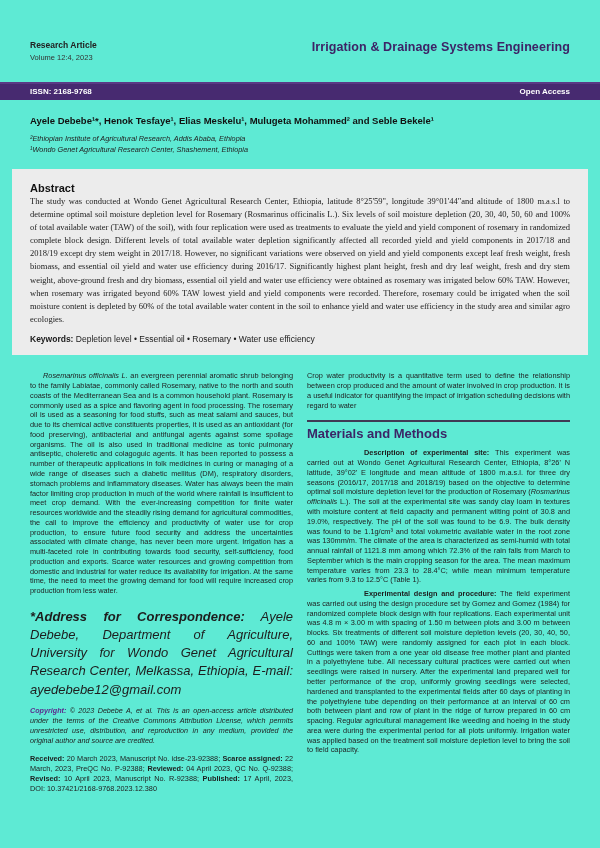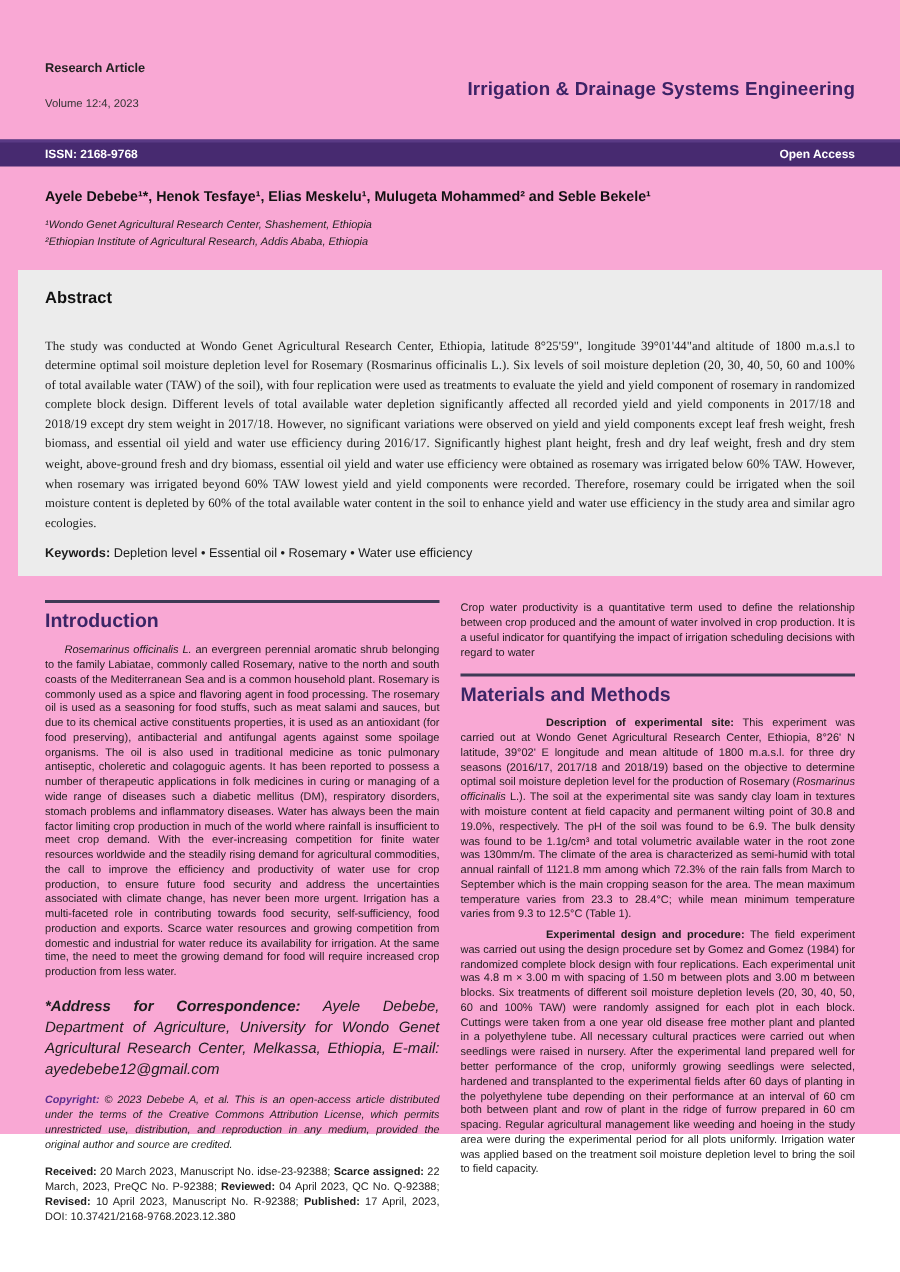--- a/index.html
+++ b/index.html
@@ -5,32 +5,32 @@
   * { margin:0; padding:0; box-sizing:border-box; }
   html,body { width:600px; }
   body {
     font-family:"Liberation Sans", sans-serif;
     background:#ffffff;
     color:#1b1b1b;
     width:600px; height:848px;
     overflow:hidden;
     position:relative;
   }
-  .page { width:600px; height:756px; background:#f9a8d4; }
+  .page { width:600px; height:848px; background:#5eead4; }
 
   
   .top-header {
     display:flex; justify-content:space-between; align-items:flex-start;
     padding:40px 30px 0 30px;
   }
   .article-type { font-size:8.5px; font-weight:bold; color:#222; }
-  .volume { font-size:7.5px; color:#333; margin-top:14px; }
+  .volume { font-size:7.5px; color:#333; margin-top:3px; }
   .journal-name {
     font-size:12.5px; font-weight:bold; color:#3d2366;
-    margin-top:12px; letter-spacing:0.1px;
+    margin-top:0; letter-spacing:0.1px;
   }
 
   
   .issn-bar {
     margin-top:20px;
     background:#472a70;
     color:#ffffff;
     display:flex; justify-content:space-between; align-items:center;
     padding:3px 30px 4px 30px;
     font-size:8px; font-weight:bold;
@@ -47,21 +47,21 @@
   
   .authors { margin:15px 30px 0 30px; font-size:9.5px; font-weight:bold; color:#111; }
   .affiliations { margin:7px 30px 0 30px; font-size:7.3px; font-style:italic; color:#222; line-height:1.55; list-style:none; }
 
   
   .abstract-block {
     margin:13px 12px 0 12px;
     background:#ececec;
     padding:13px 18px 11px 18px;
   }
-  .abstract-heading { font-size:11px; font-weight:bold; color:#111; margin-bottom:19px; }
+  .abstract-heading { font-size:11px; font-weight:bold; color:#111; margin-bottom:1px; }
   .abstract-body { font-size:8.5px; line-height:1.55; text-align:justify; color:#1b1b1b;font-family:Liberation Serif, serif; }
   .keywords-line { margin-top:8px; font-size:8.5px; color:#1b1b1b; }
   .keywords-line b { font-weight:bold; }
 
   
   .columns { display:flex; gap:14px; margin:16px 30px 0 30px; }
   .col { width:263px; }
 
   .section-heading {
     border-top:2px solid #3f3a55;
@@ -70,21 +70,21 @@
     margin-bottom:7px;
   }
   .body-text {
     font-size:7.35px; line-height:1.33; text-align:justify; color:#1d1d1d;
   }
   .body-text.indent { text-indent:13px; }
   .body-text + .body-text { margin-top:4px; }
   .lead-bold { font-weight:bold;padding-left:44px; }
   .ital { font-style:italic; }
 
-  .corr-block { margin-top:12px; font-size:10px; font-style:italic; line-height:1.4; text-align:justify; color:#1d1d1d; }
+  .corr-block { margin-top:12px; font-size:13px; font-style:italic; line-height:1.4; text-align:justify; color:#1d1d1d; }
   .corr-label { font-weight:bold; }
   .email-link { color:#1d1d1d; text-decoration:none; }
 
   .copyright-block { margin-top:7px; font-size:7.2px; font-style:italic; line-height:1.4; text-align:justify; color:#1d1d1d; }
   .copyright-label { font-weight:bold; color:#5b2d8e; }
 
   .received-block { margin-top:8px; font-size:7.3px; line-height:1.38; text-align:justify; color:#1d1d1d; }
   .received-block b { font-weight:bold; }
 
   .mm-heading { margin-top:10px; }
@@ -103,34 +103,33 @@
   </div>
 
   <div class="issn-bar">
     <span>ISSN: 2168-9768</span>
     <span>Open Access</span>
   </div>
 
 
   <div class="authors">Ayele Debebe¹*, Henok Tesfaye¹, Elias Meskelu¹, Mulugeta Mohammed² and Seble Bekele¹</div>
   <ul class="affiliations">
+    <li>²Ethiopian Institute of Agricultural Research, Addis Ababa, Ethiopia</li>
     <li>¹Wondo Genet Agricultural Research Center, Shashement, Ethiopia</li>
-    <li>²Ethiopian Institute of Agricultural Research, Addis Ababa, Ethiopia</li>
   </ul>
 
   <div class="abstract-block">
     <div class="abstract-heading">Abstract</div>
     <p class="abstract-body">The study was conducted at Wondo Genet Agricultural Research Center, Ethiopia, latitude 8°25'59", longitude 39°01'44"and altitude of 1800 m.a.s.l to determine optimal soil moisture depletion level for Rosemary (Rosmarinus officinalis L.). Six levels of soil moisture depletion (20, 30, 40, 50, 60 and 100% of total available water (TAW) of the soil), with four replication were used as treatments to evaluate the yield and yield component of rosemary in randomized complete block design. Different levels of total available water depletion significantly affected all recorded yield and yield components in 2017/18 and 2018/19 except dry stem weight in 2017/18. However, no significant variations were observed on yield and yield components except leaf fresh weight, fresh biomass, and essential oil yield and water use efficiency during 2016/17. Significantly highest plant height, fresh and dry leaf weight, fresh and dry stem weight, above-ground fresh and dry biomass, essential oil yield and water use efficiency were obtained as rosemary was irrigated below 60% TAW. However, when rosemary was irrigated beyond 60% TAW lowest yield and yield components were recorded. Therefore, rosemary could be irrigated when the soil moisture content is depleted by 60% of the total available water content in the soil to enhance yield and water use efficiency in the study area and similar agro ecologies.</p>
     <p class="keywords-line"><b>Keywords:</b> <span>Depletion level • Essential oil • Rosemary • Water use efficiency</span></p>
   </div>
 
   <div class="columns">
 
     <div class="col">
-      <h2 class="section-heading">Introduction</h2>
       <p class="body-text indent"><span class="ital">Rosemarinus officinalis L.</span><span> an evergreen perennial aromatic shrub belonging to the family Labiatae, commonly called Rosemary, native to the north and south coasts of the Mediterranean Sea and is a common household plant. Rosemary is commonly used as a spice and flavoring agent in food processing. The rosemary oil is used as a seasoning for food stuffs, such as meat salami and sauces, but due to its chemical active constituents properties, it is used as an antioxidant (for food preserving), antibacterial and antifungal agents against some spoilage organisms. The oil is also used in traditional medicine as tonic pulmonary antiseptic, choleretic and colagoguic agents. It has been reported to possess a number of therapeutic applications in folk medicines in curing or managing of a wide range of diseases such a diabetic mellitus (DM), respiratory disorders, stomach problems and inflammatory diseases. Water has always been the main factor limiting crop production in much of the world where rainfall is insufficient to meet crop demand. With the ever-increasing competition for finite water resources worldwide and the steadily rising demand for agricultural commodities, the call to improve the efficiency and productivity of water use for crop production, to ensure future food security and address the uncertainties associated with climate change, has never been more urgent. Irrigation has a multi-faceted role in contributing towards food security, self-sufficiency, food production and exports. Scarce water resources and growing competition from domestic and industrial for water reduce its availability for irrigation. At the same time, the need to meet the growing demand for food will require increased crop production from less water.</span></p>
 
       <p class="corr-block"><span class="corr-label">*Address for Correspondence:</span><span> Ayele Debebe, Department of Agriculture, University for Wondo Genet Agricultural Research Center, Melkassa, Ethiopia, E-mail: </span><a href="#" class="email-link">ayedebebe12@gmail.com</a></p>
 
       <p class="copyright-block"><span class="copyright-label">Copyright:</span><span> © 2023 Debebe A, et al. This is an open-access article distributed under the terms of the Creative Commons Attribution License, which permits unrestricted use, distribution, and reproduction in any medium, provided the original author and source are credited.</span></p>
 
       <p class="received-block"><b>Received:</b><span> 20 March 2023, Manuscript No. idse-23-92388; </span><b>Scarce assigned:</b><span> 22 March, 2023, PreQC No. P-92388; </span><b>Reviewed:</b><span> 04 April 2023, QC No. Q-92388; </span><b>Revised:</b><span> 10 April 2023, Manuscript No. R-92388; </span><b>Published:</b><span> 17 April, 2023, DOI: 10.37421/2168-9768.2023.12.380</span></p>
     </div>
 
     <div class="col">

